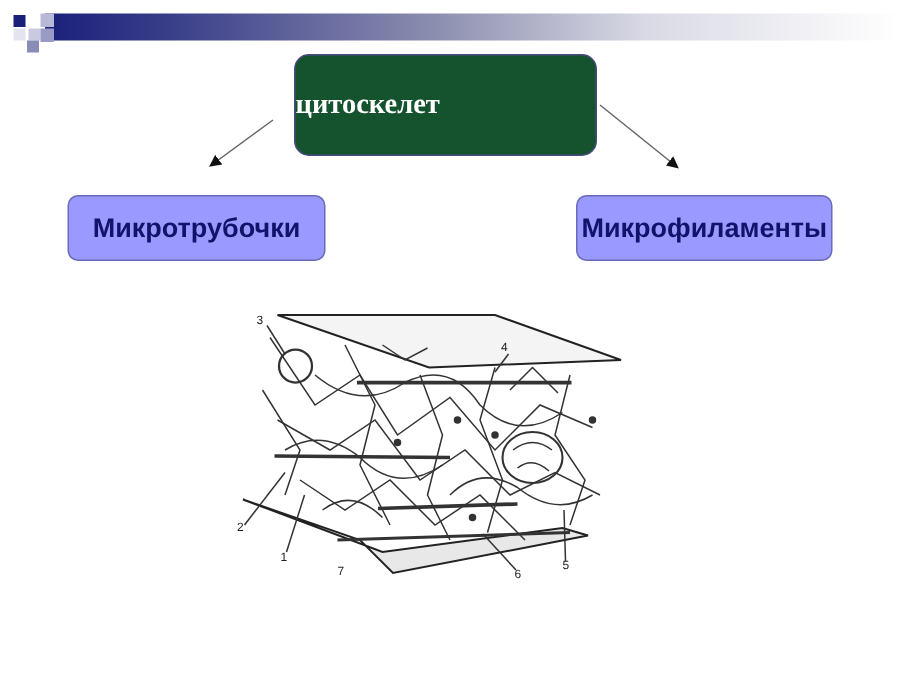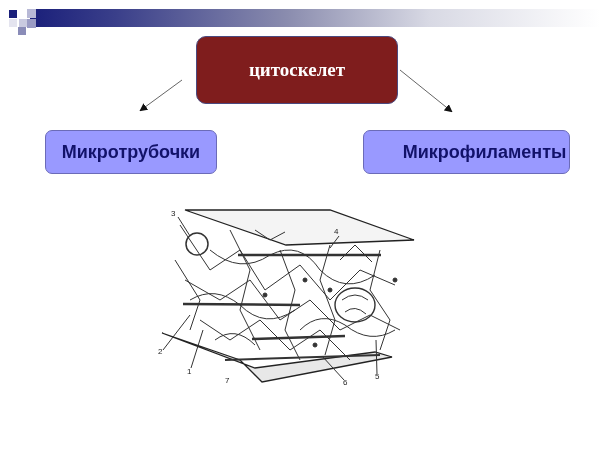--- a/index.html
+++ b/index.html
@@ -1,25 +1,25 @@
 <!DOCTYPE html>
 <html><head>
 <meta charset="utf-8">
 <style>
   html, body { margin:0; padding:0; }
   body { width:600px; height:450px; background:#ffffff; position:relative; overflow:hidden; font-family:"Liberation Sans", sans-serif; }
   .band { position:absolute; left:30px; top:9px; width:570px; height:18px;
     background:linear-gradient(to right, #1a1f7a 0%, #3a3f8a 15%, #8a8cae 45%, #d8d9e4 70%, #ffffff 100%); }
   .sq { position:absolute; }
-  .box-main { position:absolute; left:196px; top:36px; width:200px; height:66px; background:#7f1d1d; border:1px solid #4a4a80; border-radius:10px;
-    display:flex; align-items:center; justify-content:center; color:#ffffff; font-family:"Liberation Serif", serif; font-weight:bold; font-size:19px; }
+  .box-main { position:absolute; left:196px; top:36px; width:200px; height:66px; background:#14532d; border:1px solid #4a4a80; border-radius:10px;
+    display:flex; align-items:center; color:#ffffff; font-family:"Liberation Serif", serif; font-weight:bold; font-size:19px; }
   .box-sub { position:absolute; top:130px; height:42px; background:#9999ff; border:1px solid #6b6bb8; border-radius:7px;
     display:flex; align-items:center; justify-content:center; color:#12126a; font-weight:bold; font-size:18px; }
   .box-left { left:45px; width:170px; }
-  .box-right { left:363px; width:169px;padding-left:36px; }
+  .box-right { left:384px; width:169px; }
   svg.overlay { position:absolute; left:0; top:0; }
   .lbl { position:absolute; font-size:8px; color:#222; font-family:"Liberation Sans", sans-serif; }
 </style>
 </head>
 <body>
 
 <div class="band"></div>
 <div class="sq" style="left:9px;top:10px;width:8px;height:8px;background:#1a1f7a;"></div>
 <div class="sq" style="left:27px;top:9px;width:9px;height:9px;background:#b8b9d6;"></div>
 <div class="sq" style="left:19px;top:19px;width:8px;height:8px;background:#c9cae0;"></div>

